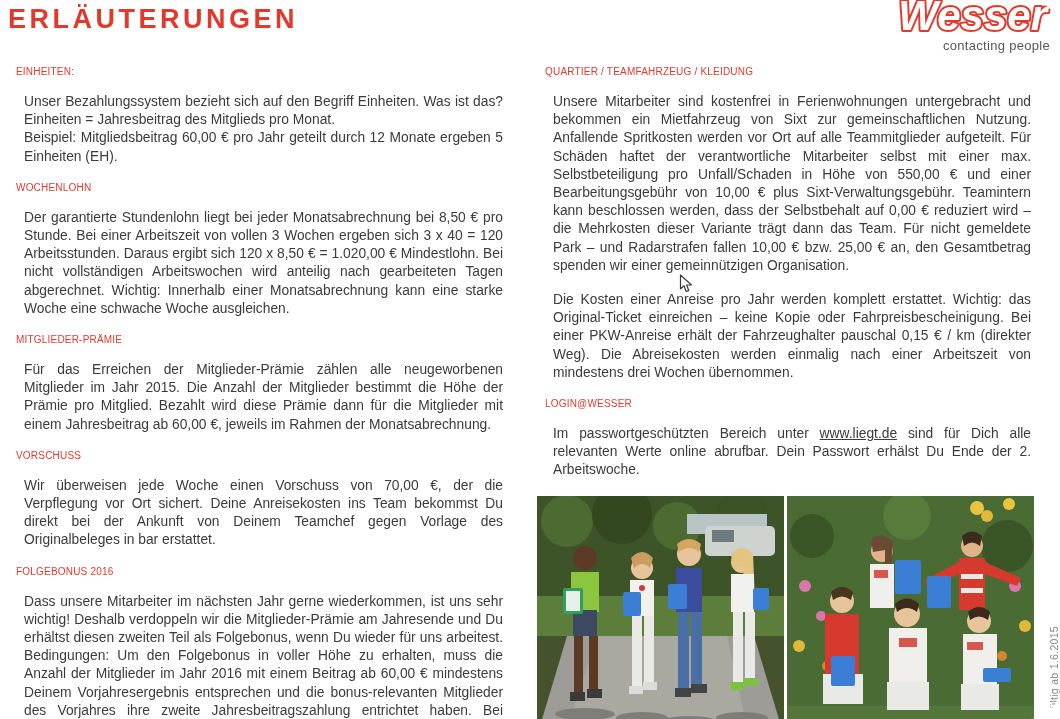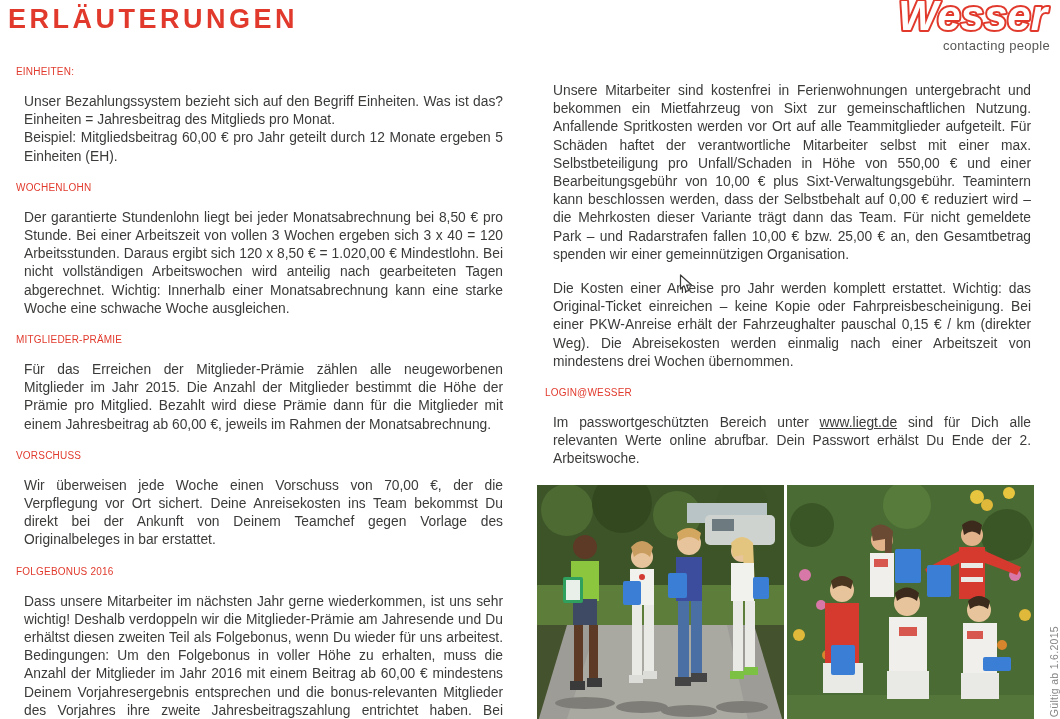--- a/index.html
+++ b/index.html
@@ -8,21 +8,21 @@
     --gray:#575756;
   }
   html,body{margin:0;padding:0;}
   body{
     width:1060px;height:719px;
     background:#ffffff;
     font-family:"Liberation Sans", sans-serif;
     color:var(--body);
     overflow:hidden;
   }
-  .page{position:relative;width:1060px;height:719px;overflow:hidden;background:#fff;}
+  .page{position:relative;width:1060px;height:719px;overflow:hidden;background:#fff;border-radius:32px;}
 
   .doc-title{
     position:absolute;left:8px;top:4px;
     font-size:27px;font-weight:bold;color:var(--red);
     letter-spacing:3.5px;white-space:nowrap;
   }
 
   .logo-wrap{position:absolute;right:8px;top:-14px;text-align:right;}
   .logo-svg{display:block;}
   .logo-tagline{
@@ -92,20 +92,21 @@
       <p class="section-body">Wir überweisen jede Woche einen Vorschuss von 70,00 €, der die Verpflegung vor Ort sichert. Deine Anreisekosten ins Team bekommst Du direkt bei der Ankunft von Deinem Teamchef gegen Vorlage des Originalbeleges in bar erstattet.</p>
     </div>
     <div class="section">
       <h2 class="section-heading">FOLGEBONUS 2016</h2>
       <p class="section-body">Dass unsere Mitarbeiter im nächsten Jahr gerne wiederkommen, ist uns sehr wichtig! Deshalb verdoppeln wir die Mitglieder-Prämie am Jahresende und Du erhältst diesen zweiten Teil als Folgebonus, wenn Du wieder für uns arbeitest. Bedingungen: Um den Folgebonus in voller Höhe zu erhalten, muss die Anzahl der Mitglieder im Jahr 2016 mit einem Beitrag ab 60,00 € mindestens Deinem Vorjahresergebnis entsprechen und die bonus-relevanten Mitglieder des Vorjahres ihre zweite Jahresbeitragszahlung entrichtet haben. Bei geringerer Leistung wird der Folgebonus anteilig abgerechnet.</p>
     </div>
   </div>
 
   <div class="col col-right">
     <div class="section">
+      <h2 class="section-heading">QUARTIER / TEAMFAHRZEUG / KLEIDUNG</h2>
       <p class="section-body">Unsere Mitarbeiter sind kostenfrei in Ferienwohnungen untergebracht und bekommen ein Mietfahrzeug von Sixt zur gemeinschaftlichen Nutzung. Anfallende Spritkosten werden vor Ort auf alle Teammitglieder aufgeteilt. Für Schäden haftet der verantwortliche Mitarbeiter selbst mit einer max. Selbstbeteiligung pro Unfall/Schaden in Höhe von 550,00 € und einer Bearbeitungsgebühr von 10,00 € plus Sixt-Verwaltungsgebühr. Teamintern kann beschlossen werden, dass der Selbstbehalt auf 0,00 € reduziert wird – die Mehrkosten dieser Variante trägt dann das Team. Für nicht gemeldete Park – und Radarstrafen fallen 10,00 € bzw. 25,00 € an, den Gesamtbetrag spenden wir einer gemeinnützigen Organisation.</p>
     </div>
     <div class="section">
       <p class="section-body">Die Kosten einer Anreise pro Jahr werden komplett erstattet. Wichtig: das Original-Ticket einreichen – keine Kopie oder Fahrpreisbescheinigung. Bei einer PKW-Anreise erhält der Fahrzeughalter pauschal 0,15 € / km (direkter Weg). Die Abreisekosten werden einmalig nach einer Arbeitszeit von mindestens drei Wochen übernommen.</p>
     </div>
     <div class="section">
       <h2 class="section-heading">LOGIN@WESSER</h2>
       <p class="section-body"><span>Im passwortgeschützten Bereich unter </span><a class="wesser-link">www.liegt.de</a><span> sind für Dich alle relevanten Werte online abrufbar. Dein Passwort erhälst Du Ende der 2. Arbeitswoche.</span></p>
     </div>
 

